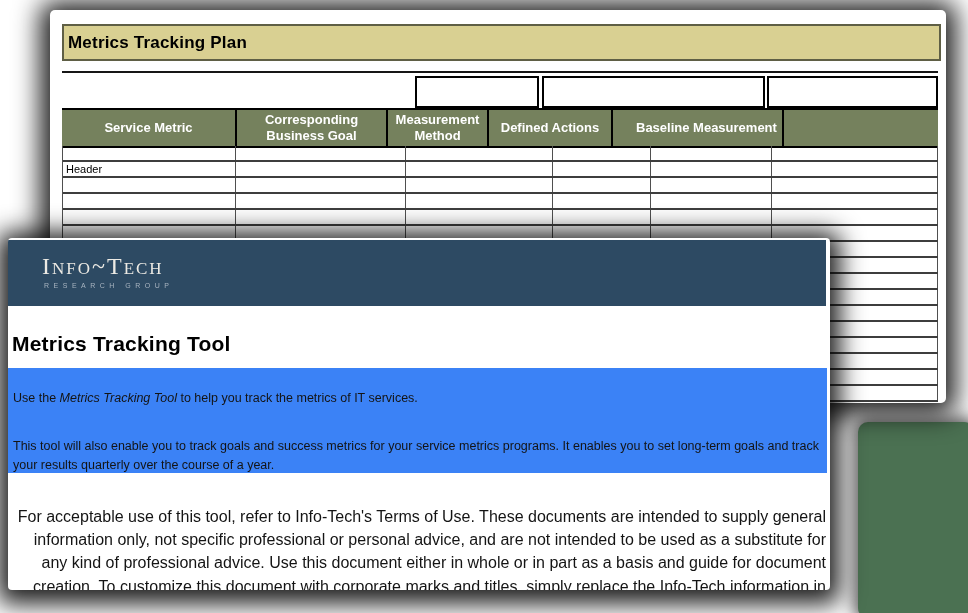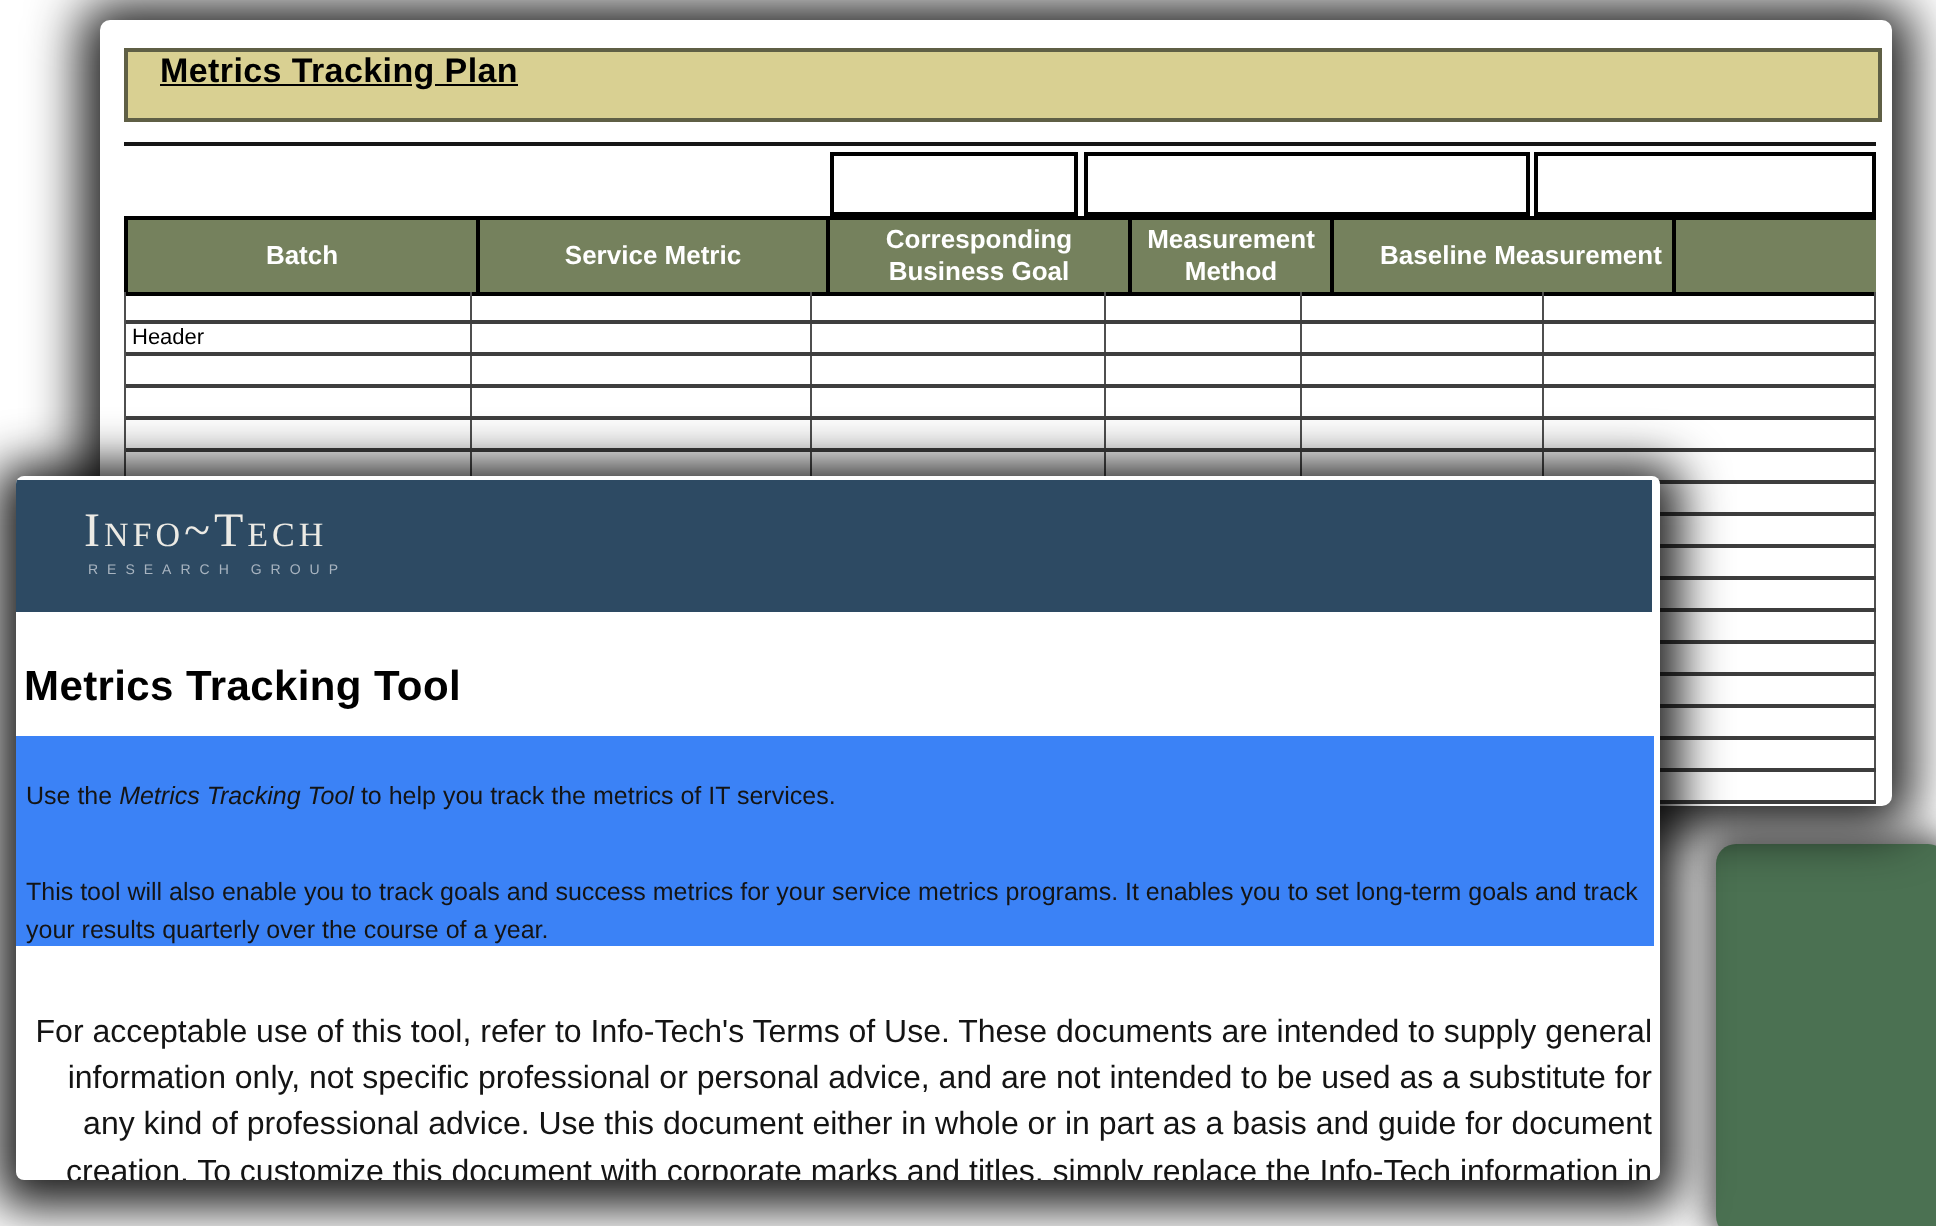--- a/index.html
+++ b/index.html
@@ -10,21 +10,21 @@
   .green-card{position:absolute;left:858px;top:422px;width:116px;height:196px;
               background:#4b7152;border-radius:10px;z-index:1;
               box-shadow:0 0 16px 4px rgba(0,0,0,0.65);}
 
   
   .sheet-page{position:absolute;left:50px;top:10px;width:896px;height:393px;background:#ffffff;
               border-radius:5px;z-index:2;overflow:hidden;
               box-shadow:0 2px 26px 10px rgba(0,0,0,0.88);}
   .sheet-title{position:absolute;left:12px;top:14px;width:879px;height:37px;box-sizing:border-box;
                background:#d9d092;border:2px solid #5f5f45;
-               display:flex;align-items:flex-start;padding-left:16px;text-decoration:underline;}
+               display:flex;align-items:center;padding-left:4px;}
   .sheet-title span{font-size:17px;font-weight:bold;color:#000;letter-spacing:0.2px;}
   .top-rule{position:absolute;left:12px;top:61px;width:876px;height:0;border-top:2px solid #161616;}
   .boxes-row{position:absolute;left:12px;top:66px;height:32px;}
   .mbox{position:absolute;top:0;height:32px;box-sizing:border-box;background:#fff;border:2px solid #000;}
   .mbox.b1{left:353px;width:124px;}
   .mbox.b2{left:480px;width:223px;}
   .mbox.b3{left:705px;width:171px;}
   .header-row{position:absolute;left:12px;top:98px;width:876px;height:40px;display:flex;
               background:#75815d;border-top:2px solid #000;border-bottom:2px solid #000;box-sizing:border-box;}
   .h-cell{box-sizing:border-box;border-right:2px solid #000;display:flex;align-items:center;
@@ -68,24 +68,24 @@
     <div class="sheet-title">
       <span>Metrics Tracking Plan</span>
     </div>
     <div class="top-rule"></div>
     <div class="boxes-row">
       <div class="mbox b1"></div>
       <div class="mbox b2"></div>
       <div class="mbox b3"></div>
     </div>
     <div class="header-row">
-      <div class="h-cell first c0">Batch</div>
       <div class="h-cell c1">Service Metric</div>
       <div class="h-cell c2">Corresponding Business Goal</div>
       <div class="h-cell c3">Measurement Method</div>
+      <div class="h-cell c4">Defined Actions</div>
       <div class="h-cell c5 left-align">Baseline Measurement</div>
     </div>
     <div class="t-body">
         <div class="t-row">
           <div class="t-cell c0"></div>
           <div class="t-cell c1"></div>
           <div class="t-cell c2"></div>
           <div class="t-cell c3"></div>
           <div class="t-cell c4"></div>
           <div class="t-cell c5"></div>

